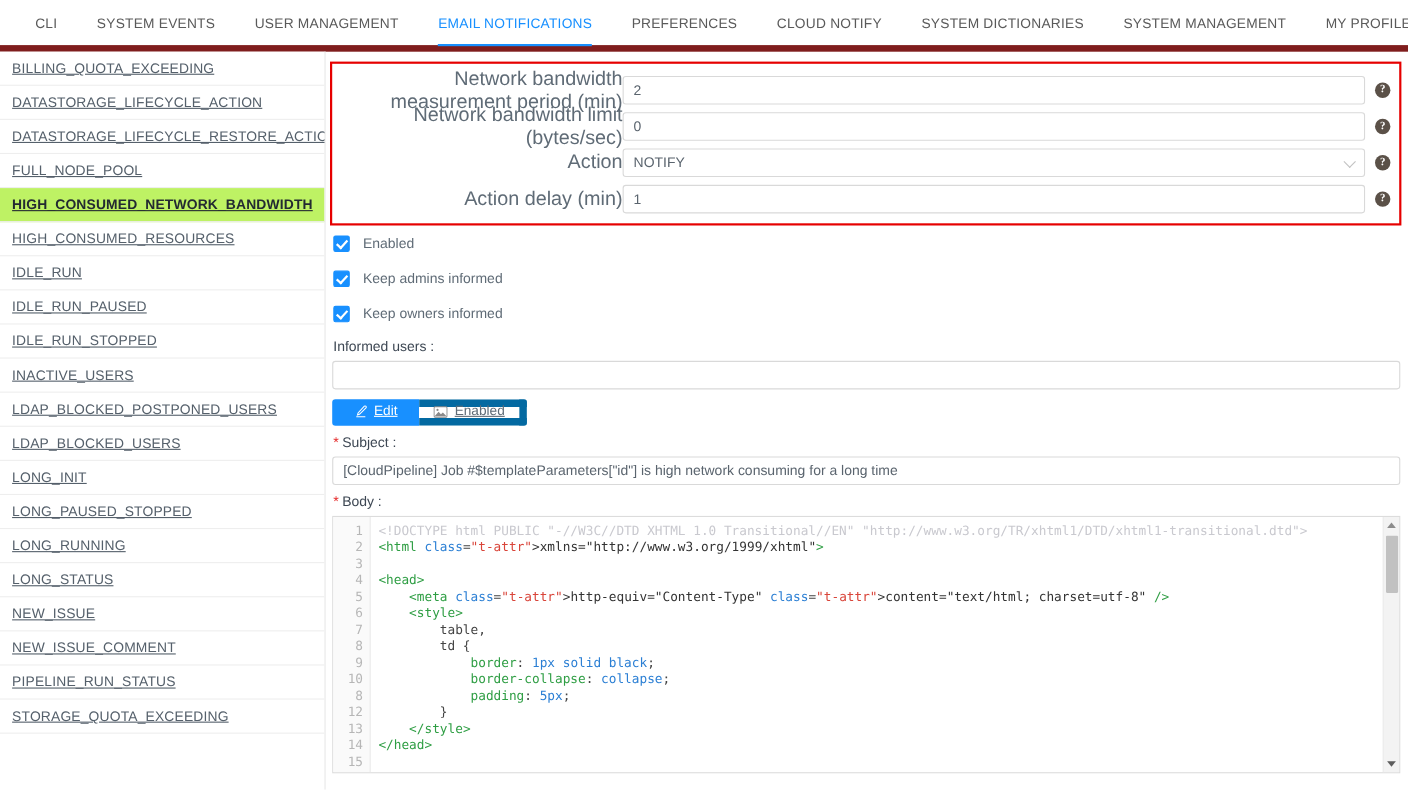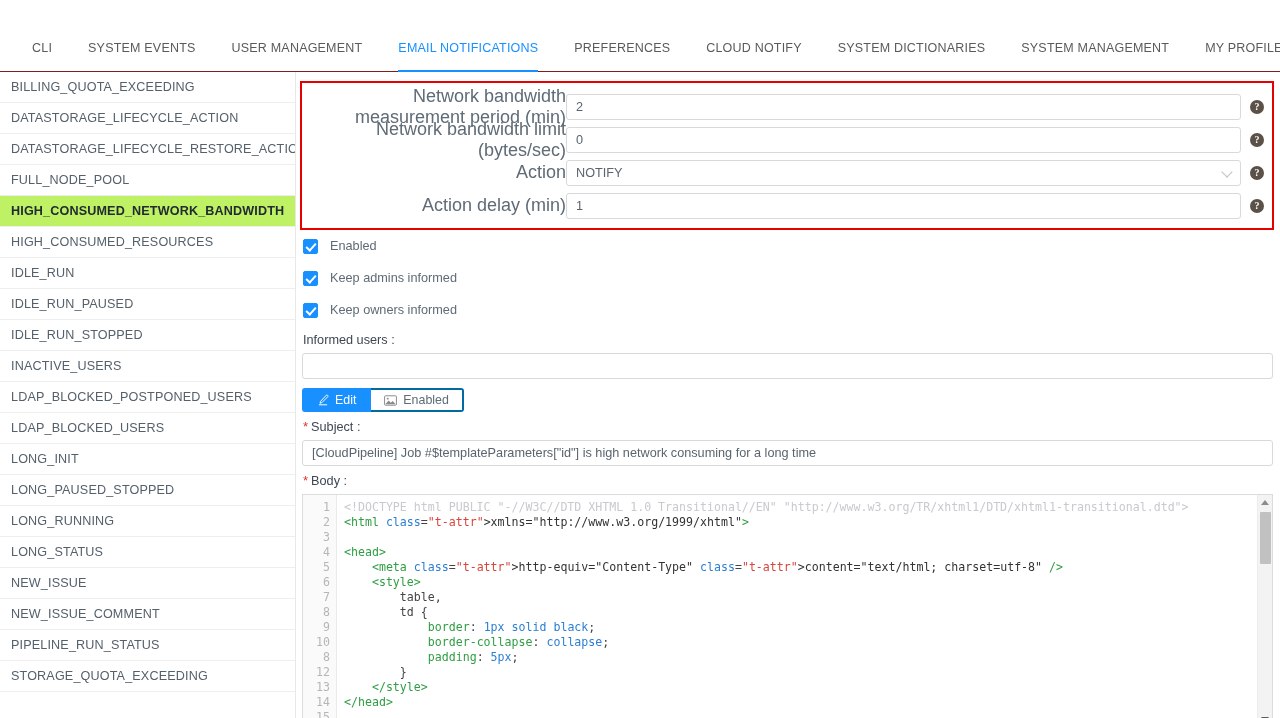--- a/index.html
+++ b/index.html
@@ -9,24 +9,23 @@
     background: #ffffff;
     font-family: "Liberation Sans", sans-serif;
     overflow: hidden;
   }
 
   
   .tabbar {
     height: 47px;
     display: flex;
     align-items: stretch;
-    border-bottom: 1px solid #7f1d1d;
+    border-bottom: 6px solid #7f1d1d;
     padding-left: 14px;
     background: #fff;
-    margin-top: 25px;
   }
   .tab {
     display: flex;
     align-items: center;
     padding: 0 18px;
     font-size: 12.5px;
     letter-spacing: .2px;
     color: #5a5a5a;
     cursor: pointer;
     position: relative;
@@ -60,20 +59,21 @@
     height: 31px;
     display: flex;
     align-items: center;
     padding: 0 0 0 11px;
     font-size: 12.6px;
     color: #55606b;
     border-bottom: 1px solid #eeeeee;
     cursor: pointer;
     white-space: nowrap;
     letter-spacing: .15px;
+    text-decoration: underline;
   }
   .side-item.selected {
     background: #bef264;
     color: #232a31;
     font-weight: bold;
   }
 
   
   .main {
     flex: 1 1 auto;
@@ -193,29 +193,30 @@
   }
 
   
   .seg-wrap {
     display: flex;
     margin: 9px 0 0 4px;
   }
   .seg {
     height: 24px;
     display: flex;
-    align-items: center;
+    align-items: flex-end;
     justify-content: center;
     gap: 6px;
     font-size: 12.4px;
-    border: 2px solid #0369a1;
+    border: 7px solid #0369a1;
     background: #fff;
     color: #5f6b76;
     cursor: pointer;
     padding: 0 13px;
+    text-decoration: underline;
   }
   .seg.on {
     background: #1890ff;
     border-color: #1890ff;
     color: #fff;
     border-radius: 3px 0 0 3px;
   }
   .seg.off {
     border-left: none;
     border-radius: 0 3px 3px 0;

